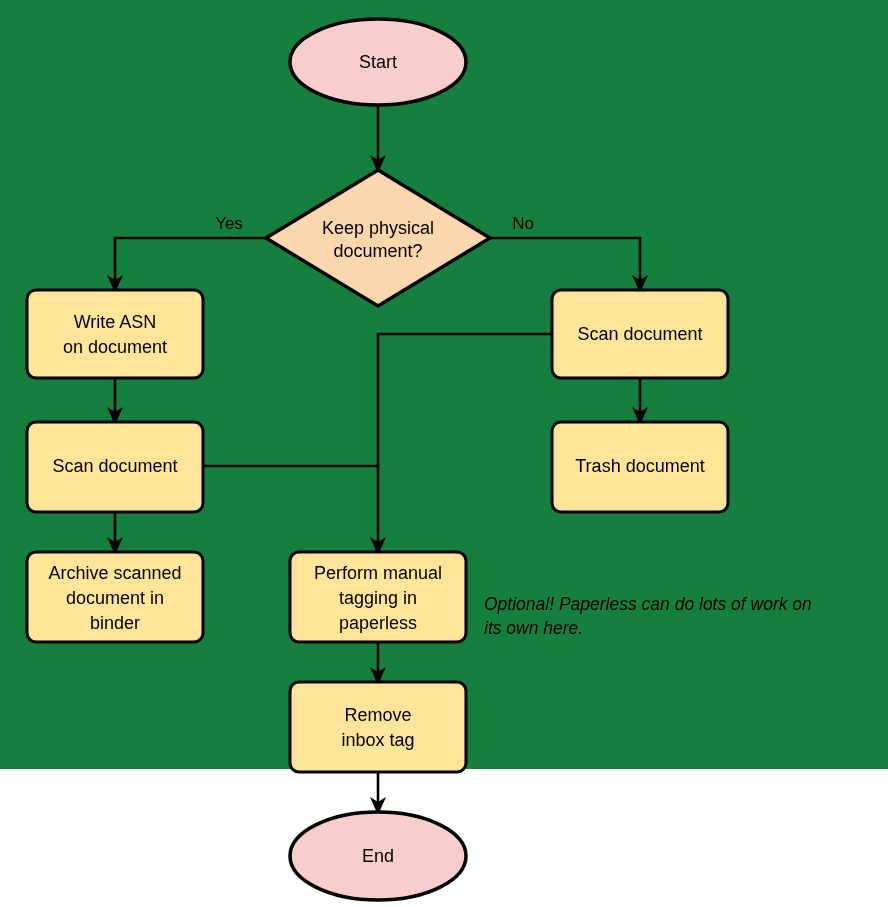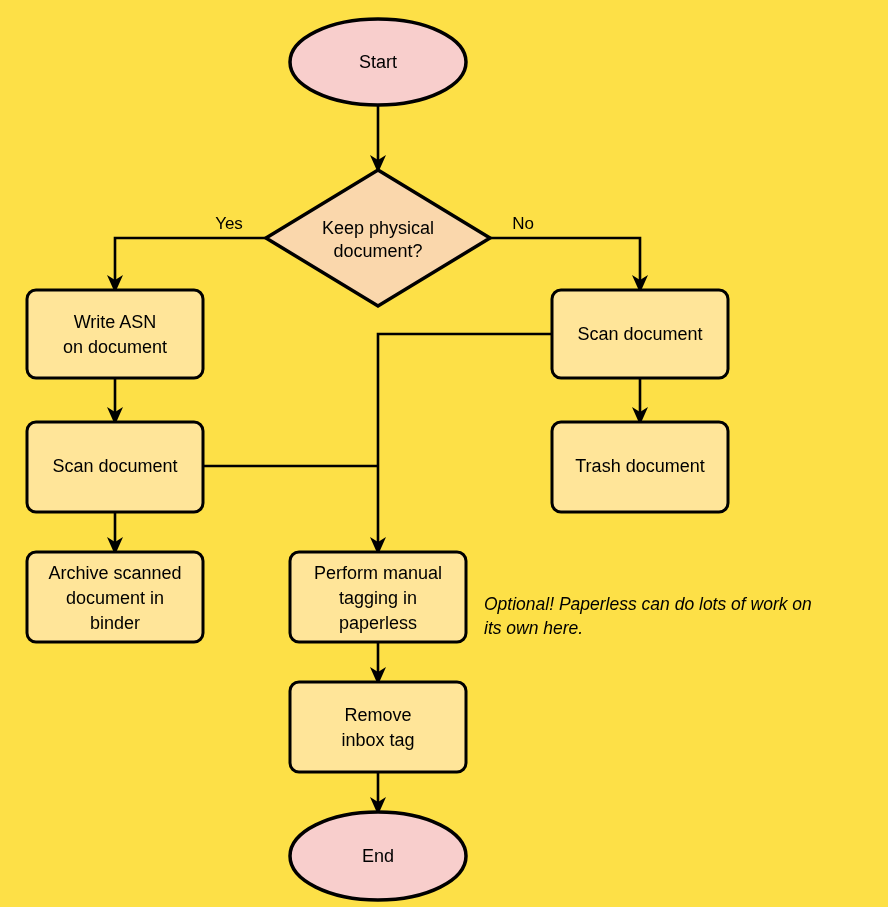--- a/index.html
+++ b/index.html
@@ -10,22 +10,22 @@
   }
   body {
     width: 888px;
     height: 907px;
     font-family: "Liberation Sans", sans-serif;
     overflow: hidden;
   }
   #canvas {
     position: relative;
     width: 888px;
-    height: 907px;
-    background: #fde047;
+    height: 769px;
+    background: #15803d;
   }
   #flow-svg {
     position: absolute;
     top: 0;
     left: 0;
     width: 888px;
     height: 907px;
   }
   .node-label {
     font-family: "Liberation Sans", sans-serif;

